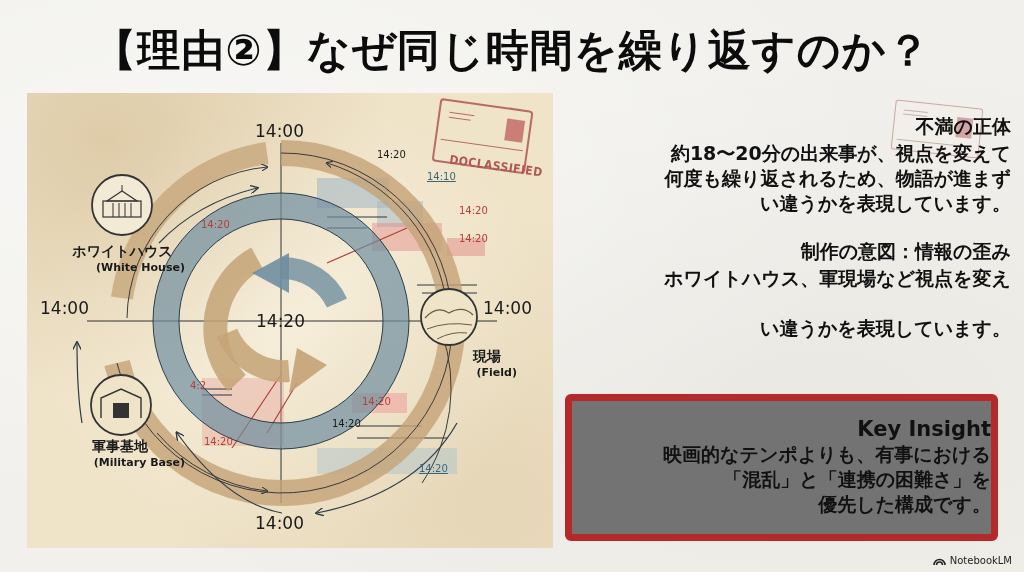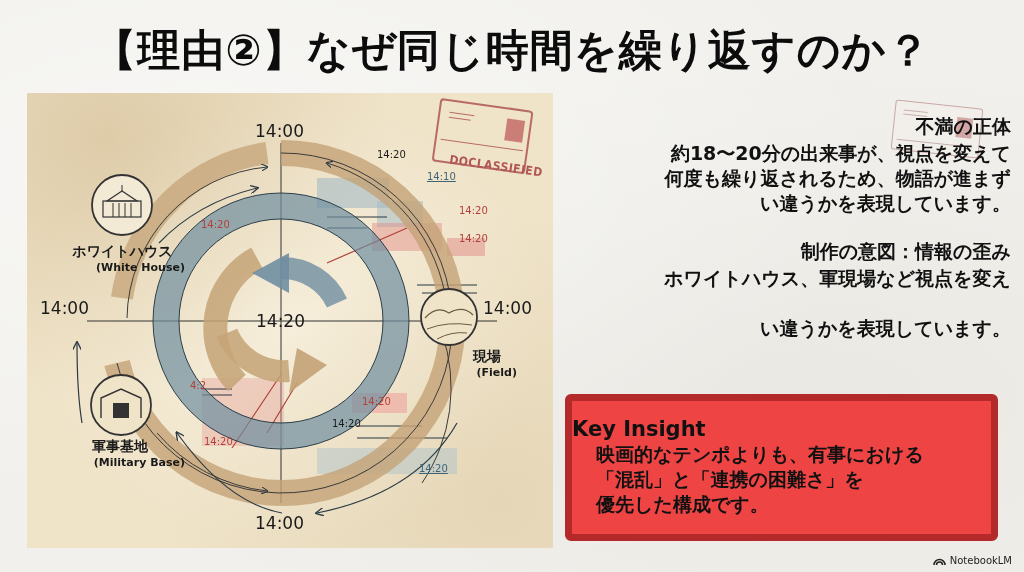--- a/index.html
+++ b/index.html
@@ -48,22 +48,22 @@
     font-family: "DejaVu Sans Condensed", "DejaVu Sans", sans-serif;
   }
   .right-col {
     position: absolute; left: 571px; top: 113px; width: 440px; text-align: right;
   }
   .sec-head { font-size: 19px; font-weight: bold; line-height: 26px; margin: 0; }
   .sec-body { font-size: 19px; font-weight: bold; line-height: 25px; margin: 2px 0 0 0; }
   .sec { margin-bottom: 22px; }
   .insight {
     position: absolute; left: 565px; top: 394px; width: 419px; height: 133px;
-    border: 7px solid #b42a2a; border-radius: 6px; background: #ef4444;
-    text-align: left;
+    border: 7px solid #b42a2a; border-radius: 6px; background: #737373;
+    text-align: right;
   }
   .insight-title { font-size: 21px; font-weight: bold; margin-top: 15px; line-height: 26px; }
   .insight-body { font-size: 19px; font-weight: bold; line-height: 25px; margin-top: 0; padding-left: 24px; }
   .envelope {
     position: absolute; border: 1.5px solid #c9a8a4; border-radius: 3px;
     background: rgba(245,240,236,0.4);
   }
   .envelope .stampbox { position: absolute; background: #c99393; opacity: 0.8; }
   .envelope .line { position: absolute; height: 1px; background: #c7b0ad; }
   .brand {

